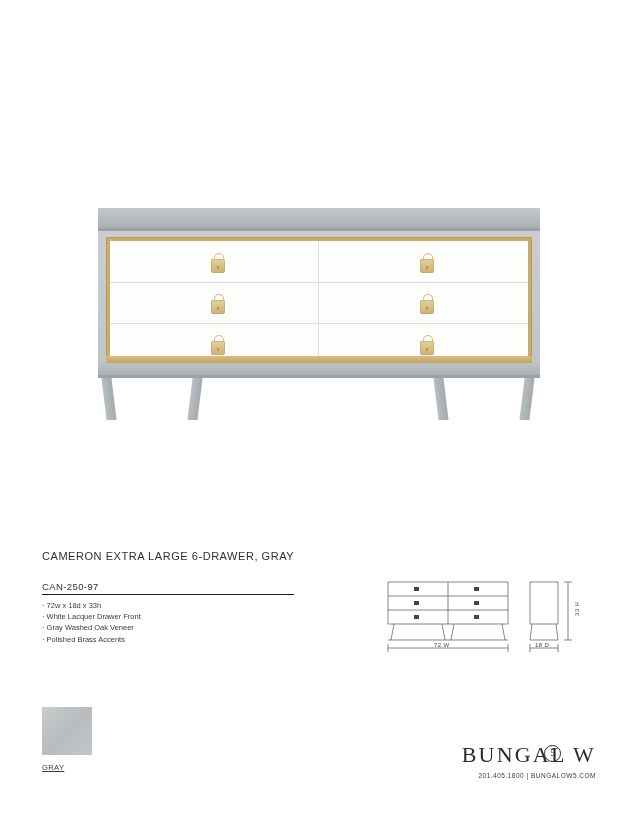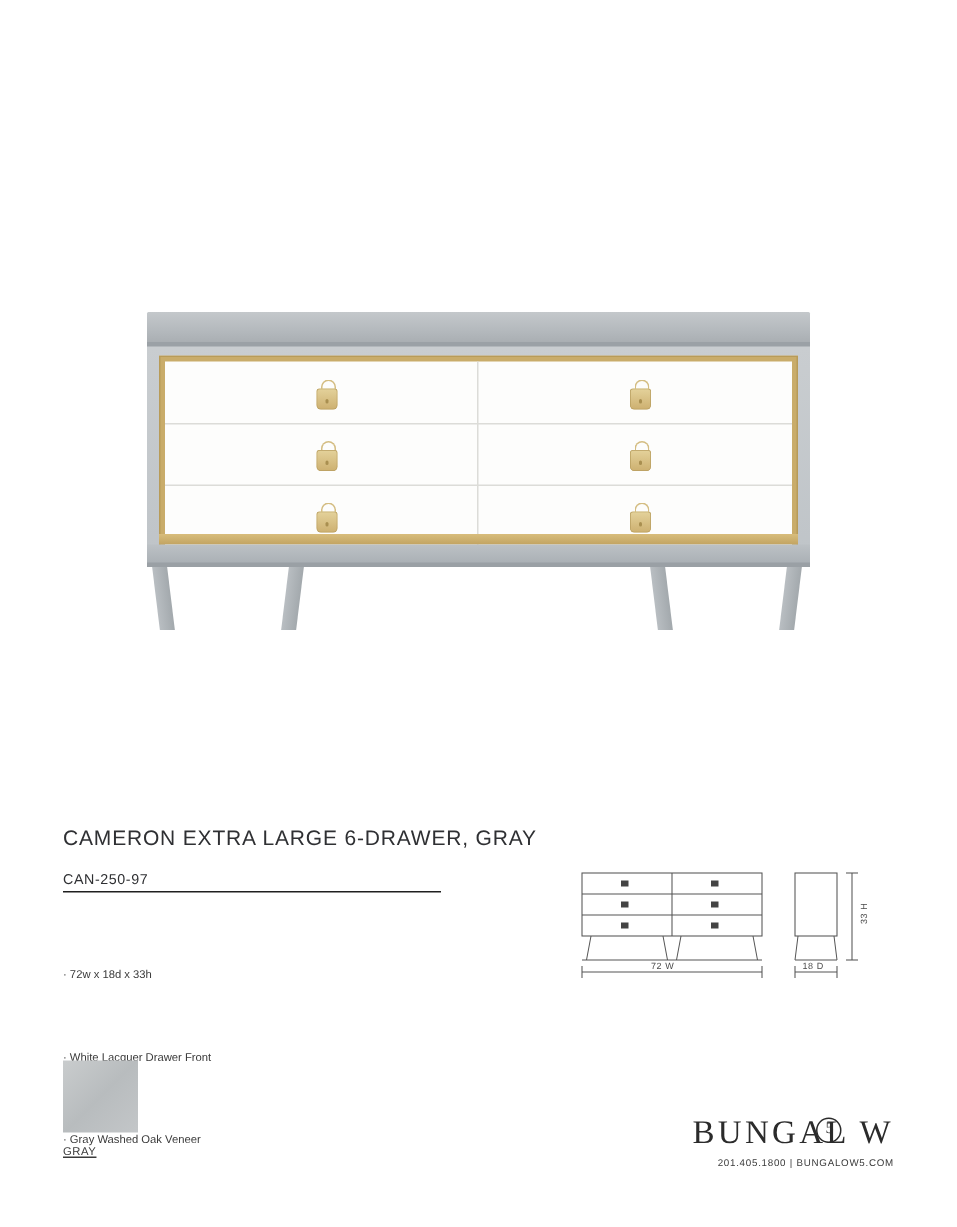--- a/index.html
+++ b/index.html
@@ -169,21 +169,21 @@
   .leg.left-out  { left: 6px;   transform: skewX(7deg); }
   .leg.left-in   { left: 92px;  transform: skewX(-7deg); }
   .leg.right-in  { left: 338px; transform: skewX(7deg); }
   .leg.right-out { left: 424px; transform: skewX(-7deg); }
 
   
   .title {
     position: absolute;
     left: 42px;
     top: 550px;
-    font-size: 14px;
+    font-size: 11px;
     letter-spacing: 0.55px;
     color: #2f3033;
   }
   .sku {
     position: absolute;
     left: 42px;
     top: 581px;
     font-size: 9.5px;
     font-weight: normal;
     letter-spacing: 0.4px;
@@ -199,21 +199,21 @@
   }
   .specs {
     position: absolute;
     left: 42px;
     top: 600px;
     width: 300px;
     font-size: 7.5px;
     line-height: 11.2px;
     color: #3a3a3a;
   }
-  .specs div { white-space: nowrap; margin-top: 44px; }
+  .specs div { white-space: nowrap; }
 
   
   .swatch {
     position: absolute;
     left: 42px;
     top: 707px;
     width: 50px;
     height: 48px;
     background: linear-gradient(135deg,#c9cccd 0%, #b8bcbe 50%, #c3c6c8 100%);
   }
@@ -347,20 +347,21 @@
 </div>
 
 <div class="title">CAMERON EXTRA LARGE 6-DRAWER, GRAY</div>
 <div class="sku">CAN-250-97</div>
 <div class="rule"></div>
 
 <div class="specs">
   <div>· 72w  x  18d  x  33h</div>
   <div>· White Lacquer Drawer Front</div>
   <div>· Gray Washed Oak Veneer</div>
+  <div>· Polished Brass Accents</div>
 </div>
 
 <div class="swatch"></div>
 <div class="swatch-label">GRAY</div>
 
 <div class="drawings">
   <svg width="218" height="80" viewBox="0 0 218 80">
     <g stroke="#555" fill="none" stroke-width="0.7">
 
       <rect x="10" y="4" width="120" height="42"></rect>

